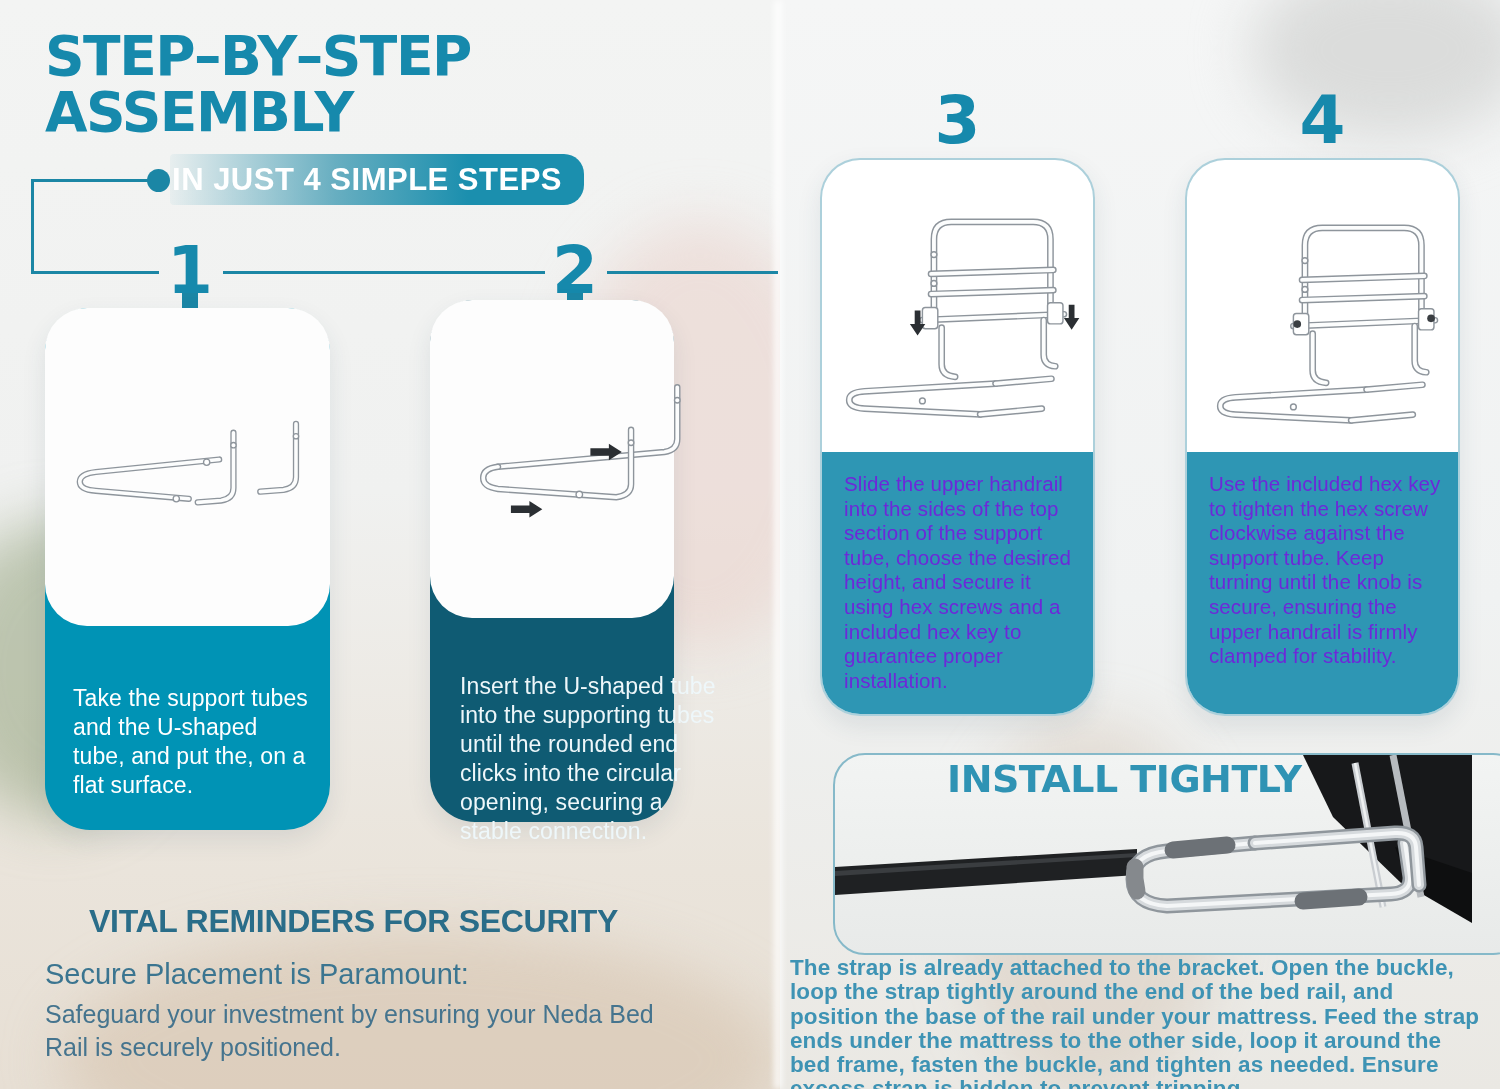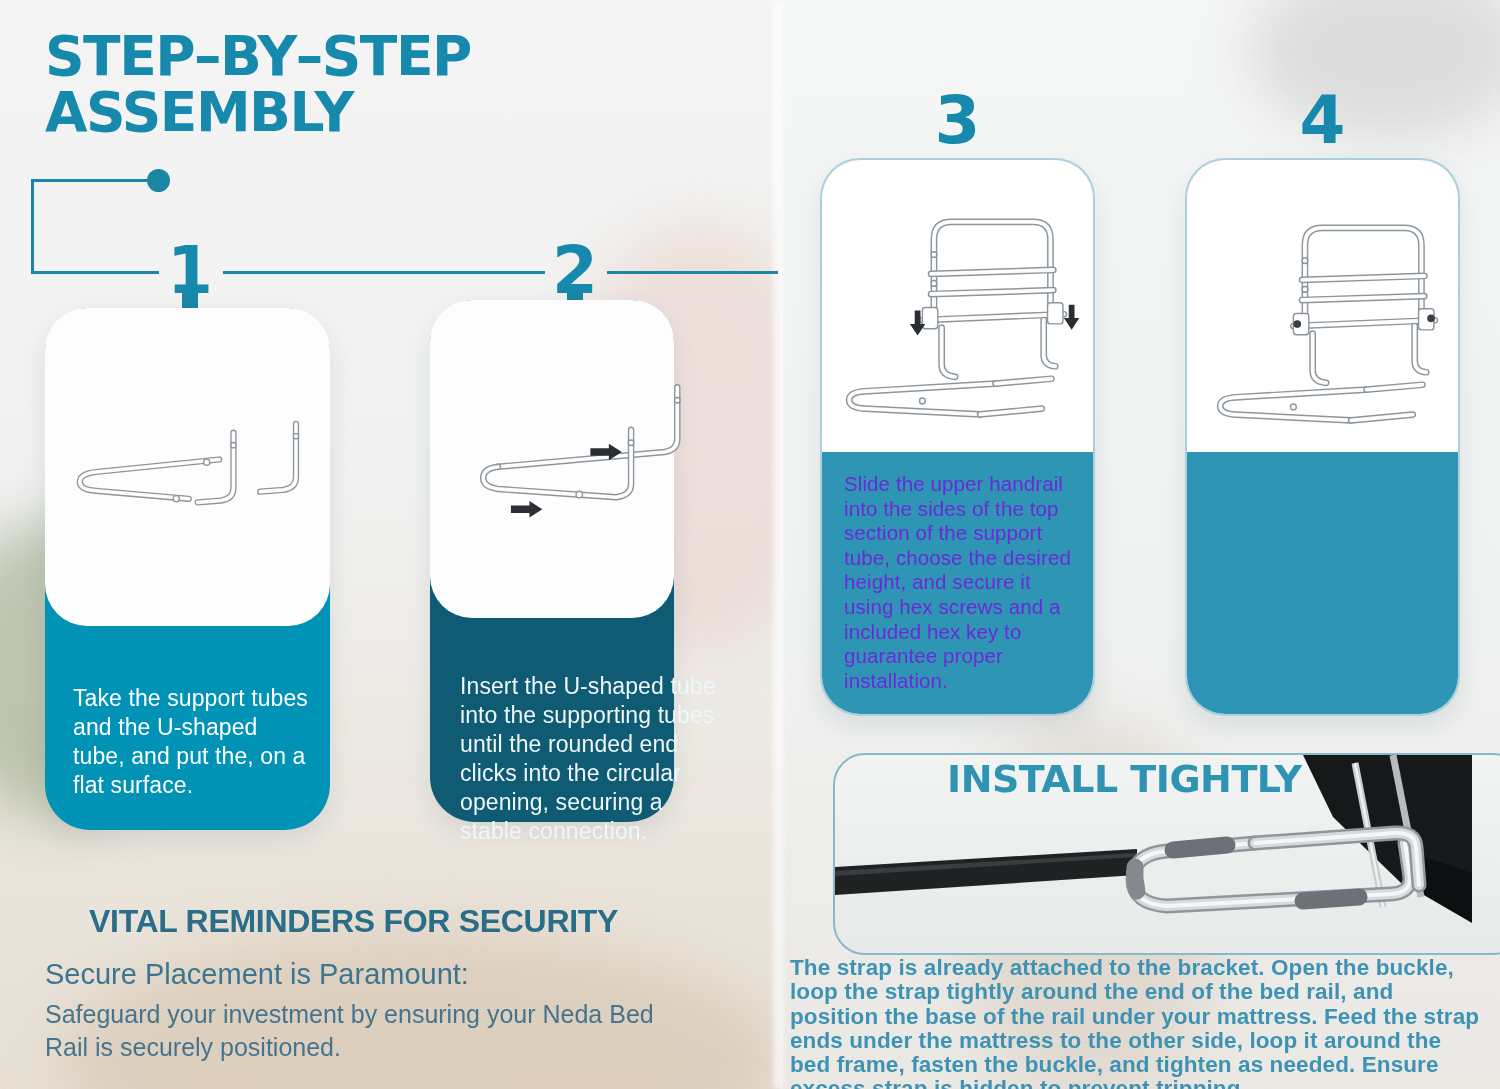--- a/index.html
+++ b/index.html
@@ -73,20 +73,23 @@
   <div class="bg-right"></div>
   <div class="blob" style="left:1250px;top:-40px;width:280px;height:180px;background:rgba(212,214,212,.8);"></div>
   <div class="blob" style="left:960px;top:720px;width:260px;height:380px;background:rgba(206,186,166,.35);"></div>
   <div class="divider"></div>
 
   <div class="abs title" style="left:45px;top:28px;">
     <div>STEP–BY–STEP</div>
     <div>ASSEMBLY</div>
   </div>
 
+  <div class="banner">
+    <span>IN JUST 4 SIMPLE STEPS</span>
+  </div>
   <div class="dot"></div>
 
   <div class="cline" style="left:31px;top:179px;width:120px;height:3px;"></div>
   <div class="cline" style="left:31px;top:179px;width:3px;height:95px;"></div>
   <div class="cline" style="left:31px;top:271px;width:128px;height:3px;"></div>
   <div class="cline" style="left:223px;top:271px;width:322px;height:3px;"></div>
   <div class="cline" style="left:607px;top:271px;width:171px;height:3px;"></div>
   <div class="cline" style="left:182px;top:286px;width:16px;height:26px;"></div>
   <div class="cline" style="left:567px;top:286px;width:16px;height:26px;"></div>
 
@@ -173,20 +176,21 @@
     <div class="txt" style="left:22px;top:312px;width:238px;">Slide the upper handrail into the sides of the top section of the support tube, choose the desired height, and secure it using hex screws and a included hex key to guarantee proper installation.</div>
   </div>
 
   <div class="card34" style="left:1185px;top:158px;width:275px;height:558px;">
     <div class="teal"></div>
     <svg class="abs" style="left:10px;top:12px;" width="265" height="284" viewBox="0 0 275 295">
       <use href="#railArt"></use>
       <circle cx="104" cy="158" r="4" fill="#3a3e42"></circle>
       <circle cx="243" cy="152" r="4" fill="#3a3e42"></circle>
     </svg>
+    <div class="txt" style="left:22px;top:312px;width:238px;">Use the included hex key to tighten the hex screw clockwise against the support tube. Keep turning until the knob is secure, ensuring the upper handrail is firmly clamped for stability.</div>
   </div>
 
   <div class="install">
     <svg style="position:absolute;left:0;top:0;" width="637" height="202" viewBox="0 0 637 202">
 
       <polygon points="468,0 637,0 637,118 566,128 498,62" fill="#17181a"></polygon>
       <polygon points="560,92 637,118 637,168 575,132" fill="#0e0f10"></polygon>
       <path d="M520,8 L548,152" stroke="#c9cdd1" stroke-width="7" fill="none"></path>
       <path d="M558,0 L586,142" stroke="#b7bbbf" stroke-width="7" fill="none"></path>
       <path d="M520,8 L548,152" stroke="#eff1f2" stroke-width="2.5" fill="none"></path>

